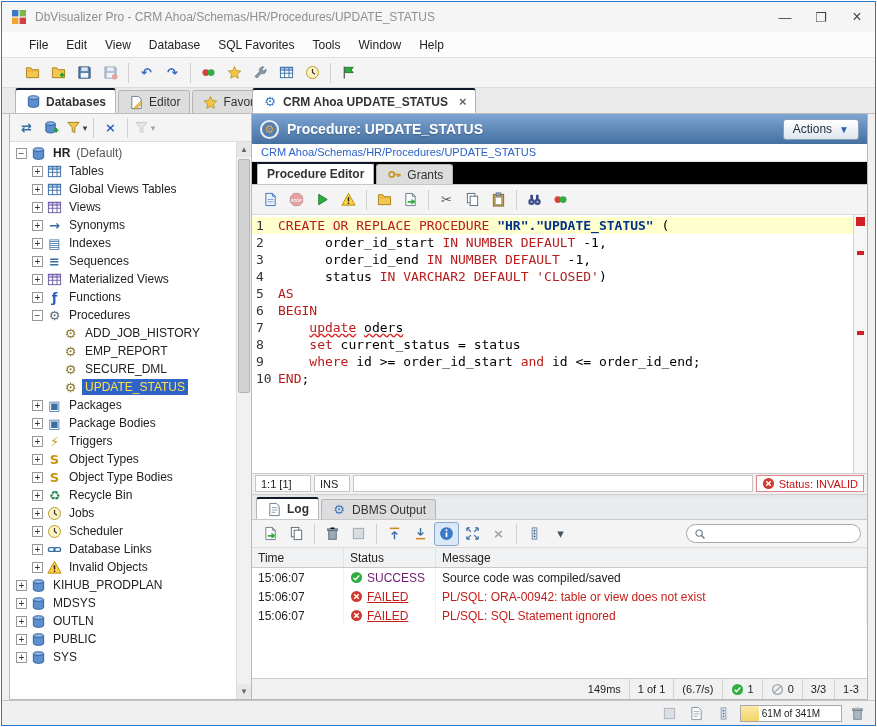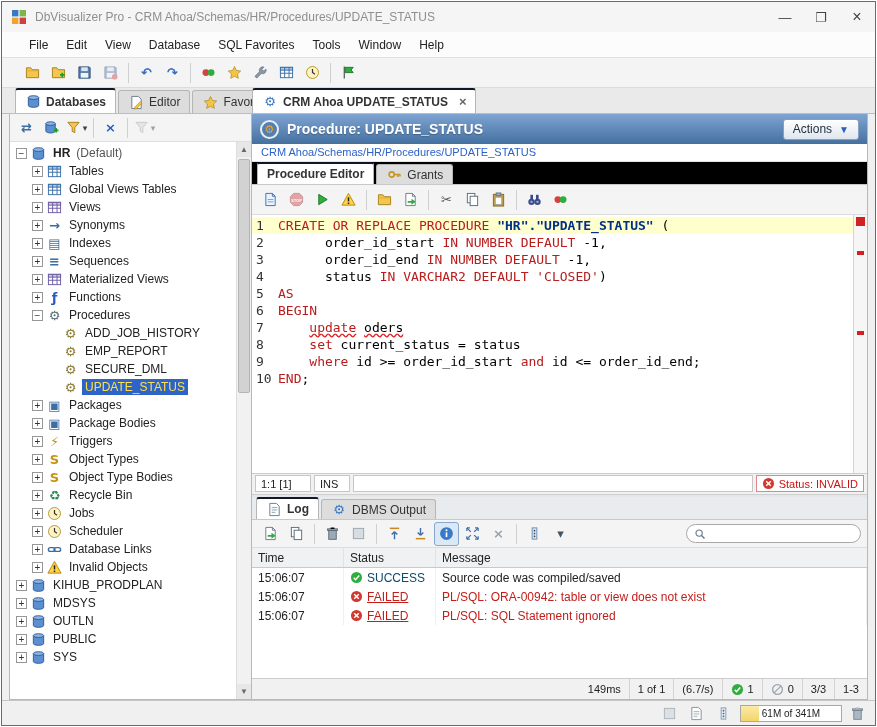--- a/index.html
+++ b/index.html
@@ -121,21 +121,21 @@
     font-family:"Liberation Sans",sans-serif}
   .searchbox .icn{width:12px;height:12px}.searchbox .icn svg{width:12px;height:12px}
   .logtable{height:130px;flex:none;background:#fff;overflow:hidden;font-size:12px}
   .lt-head{display:flex;height:20px;background:#f0f1f3;border-bottom:1px solid #c9c9c9}
   .lt-c{padding:2px 6px;border-right:1px solid #e2e2e2;display:flex;align-items:center;gap:4px;
     white-space:nowrap;overflow:hidden}
   .lt-c0{width:92px;flex:none}.lt-c1{width:92px;flex:none}.lt-c2{flex:1;border-right:none}
   .lt-row{display:flex;height:19px;align-items:center}
   .lt-row .lt-c{height:19px;border-right:1px solid #f0f0f0}
   .lt-time{font-weight:normal}
-  .st-ok{color:#0c4a6e}
+  .st-ok{color:#701a75}
   .st-error{color:#c41d1a;text-decoration:underline}
   .msg-error{color:#c41d1a}
   .lt-row .icn{width:13px;height:13px}.lt-row .icn svg{width:13px;height:13px}
   
   .logfoot{height:21px;flex:none;background:#f1f1f1;border-top:1px solid #ccc;display:flex;
     align-items:center;justify-content:flex-end;font-size:11px;color:#222}
   .ls-seg{padding:2px 8px;border-left:1px solid #d2d2d2;display:flex;align-items:center;gap:4px;
     white-space:nowrap;height:100%}
   .ls-seg .icn{width:13px;height:13px}.ls-seg .icn svg{width:13px;height:13px}
   

